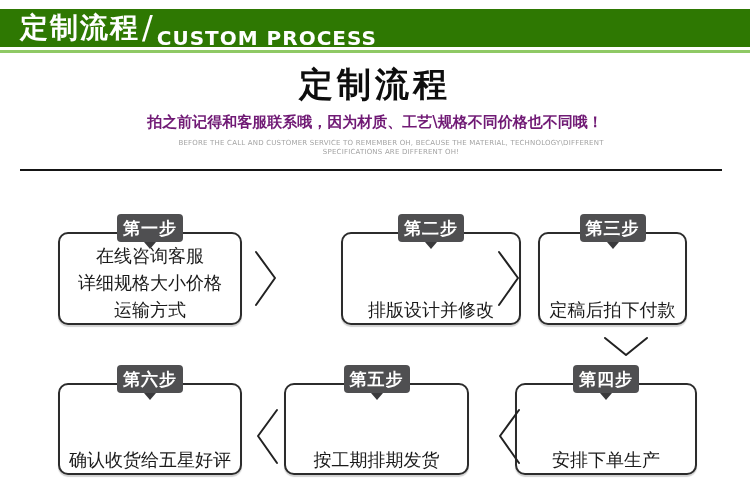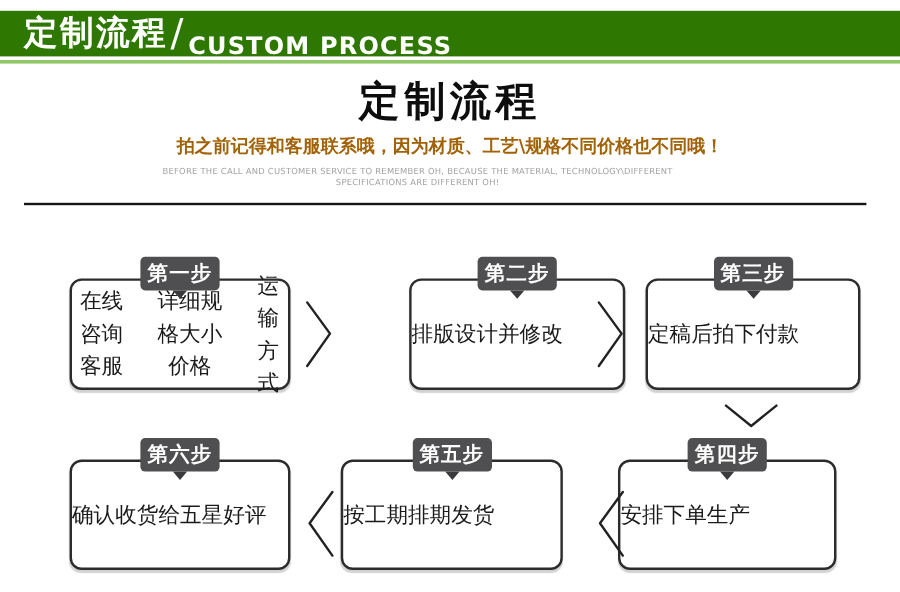--- a/index.html
+++ b/index.html
@@ -11,30 +11,30 @@
           display:flex;align-items:center;padding-left:20px;box-sizing:border-box;color:#ffffff;}
   .banner-cn{font-size:28px;font-weight:bold;letter-spacing:2px;}
   .banner-slash{font-size:32px;font-weight:normal;margin:0 4px 2px 2px;}
   .banner-en{font-size:20px;font-weight:bold;letter-spacing:1px;margin-top:20px;}
   .banner-underline{position:absolute;top:50px;left:0;width:750px;height:3px;background:#8fc965;}
 
   
   .main-title{position:absolute;top:62px;left:0;width:750px;text-align:center;
               font-size:34px;font-weight:bold;color:#0d0d0d;letter-spacing:4px;}
   .subtitle{position:absolute;top:113px;left:0;width:750px;text-align:center;
-            font-size:15px;font-weight:bold;color:#a16207;}
+            font-size:15px;font-weight:bold;color:#701a75;}
   .note{position:absolute;top:139px;left:0;width:696px;text-align:center;
-        font-size:7px;line-height:9px;color:#a3a3a3;letter-spacing:0.2px;}
+        font-size:7px;line-height:9px;color:#a3a3a3;letter-spacing:0.2px;padding-left:43px;}
   .divider{position:absolute;top:169px;left:20px;width:702px;height:2px;background:#151515;}
 
   
   .step-box{position:absolute;border:2px solid #2c2c2c;border-radius:10px;background:#ffffff;
             box-shadow:0 2px 1px rgba(0,0,0,0.18);
-            display:flex;flex-direction:row;align-items:center;justify-content:space-between;
-            font-size:18px;line-height:27px;color:#1a1a1a;text-align:center;box-sizing:border-box;gap:16px;}
+            display:flex;flex-direction:column;align-items:center;justify-content:flex-end;
+            font-size:18px;line-height:27px;color:#1a1a1a;text-align:center;box-sizing:border-box;}
   .step-tab{position:absolute;top:-20px;left:50%;transform:translateX(-50%);
             min-width:64px;height:28px;background:#4f4f51;border-radius:4px;
             display:flex;align-items:center;justify-content:center;
             color:#ffffff;font-size:17px;font-weight:bold;letter-spacing:1px;
             padding:0 6px;box-sizing:border-box;z-index:2;}
   .step-tab::after{content:"";position:absolute;bottom:-7px;left:50%;transform:translateX(-50%);
                    width:0;height:0;border-left:6px solid transparent;border-right:6px solid transparent;
                    border-top:7px solid #3a3a3c;}
   .chevron{position:absolute;}
 </style>
@@ -63,21 +63,21 @@
     <div>在线咨询客服</div>
     <div>详细规格大小价格</div>
     <div>运输方式</div>
   </div>
 
   <div class="step-box" style="left:298px;top:232px;width:180px;height:93px;margin-left:43px;">
     <div class="step-tab">第二步</div>
     <div>排版设计并修改</div>
   </div>
 
-  <div class="step-box" style="left:538px;top:232px;width:179px;height:93px;">
+  <div class="step-box" style="left:538px;top:232px;width:149px;height:93px;">
     <div class="step-tab">第三步</div>
     <div>定稿后拍下付款</div>
   </div>
 
   <div class="step-box" style="left:58px;top:383px;width:184px;height:92px;">
     <div class="step-tab">第六步</div>
     <div>确认收货给五星好评</div>
   </div>
 
   <div class="step-box" style="left:284px;top:383px;width:185px;height:92px;">

